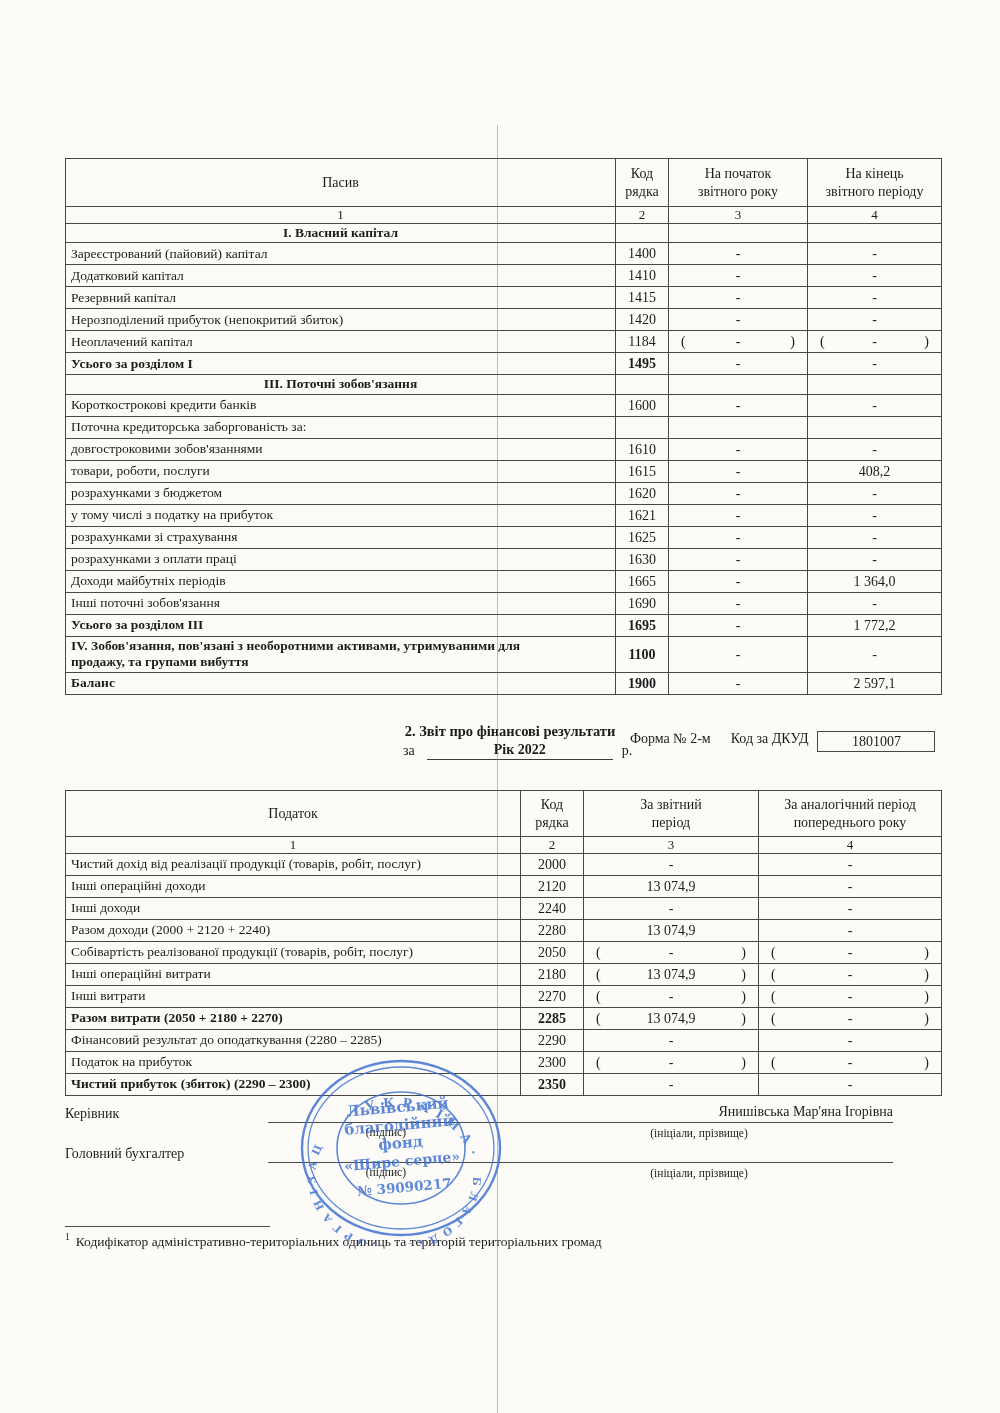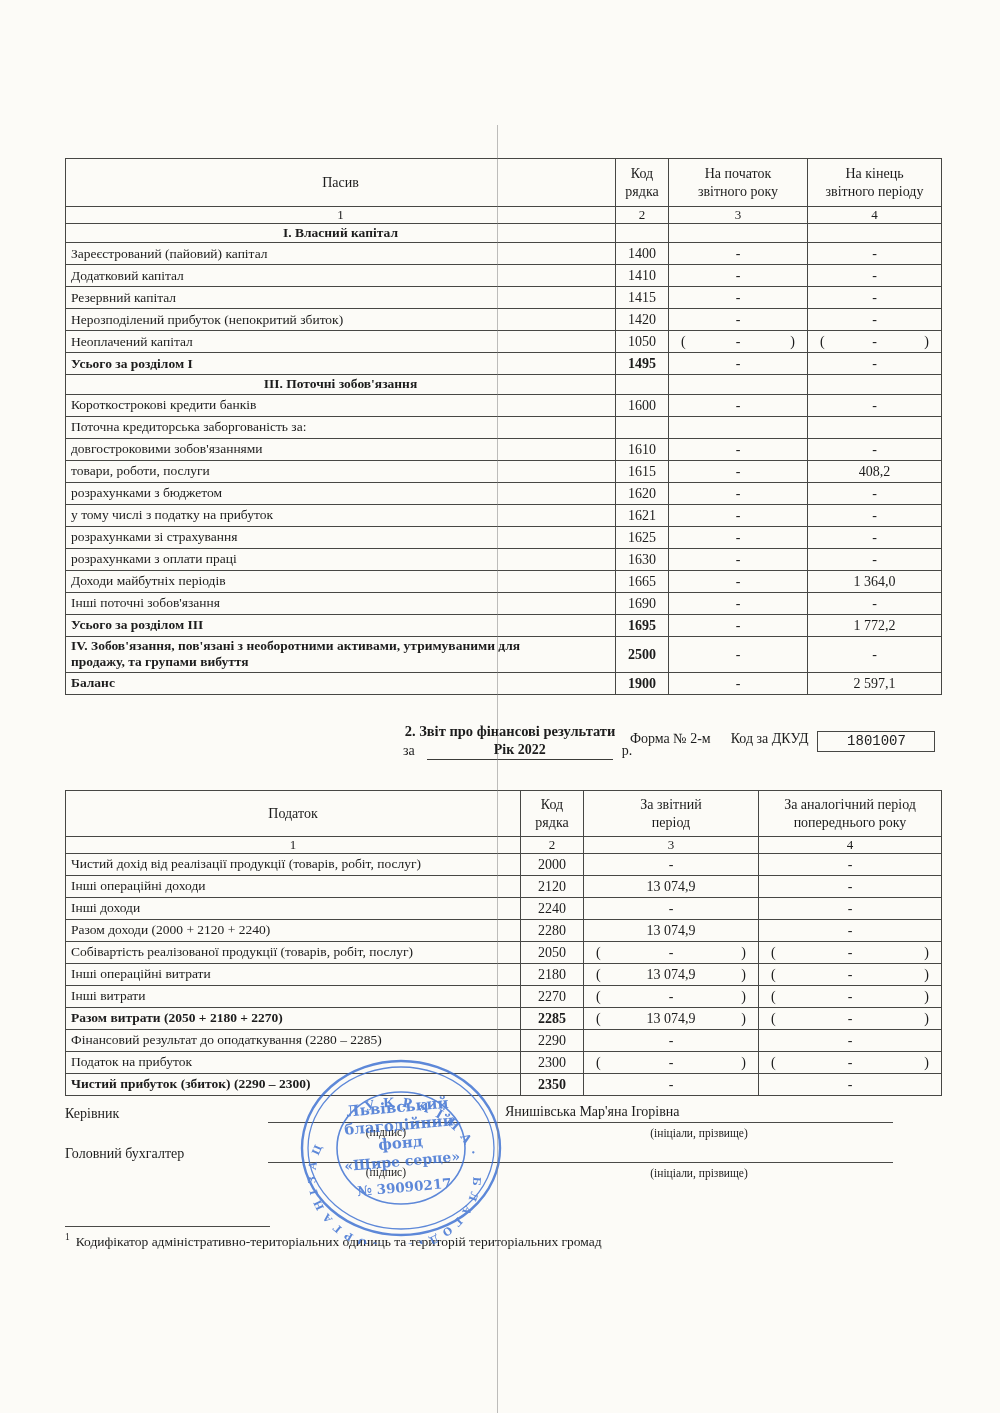--- a/index.html
+++ b/index.html
@@ -40,29 +40,29 @@
   #report-period{position:absolute;left:403px;top:742px;display:flex;align-items:center;
                  font-size:14px;z-index:2;}
   #report-period .line{display:inline-block;width:186px;border-bottom:1px solid #3c3c3a;
                  text-align:center;font-weight:bold;margin-left:12px;padding-bottom:1px;}
   #report-period .suffix{margin-left:9px;}
 
   #form-line{position:absolute;left:630px;top:731px;display:flex;align-items:flex-start;
              font-size:14px;z-index:2;}
   #form-line .dkud-label{margin-left:20px;}
   #form-line .dkud-box{margin-left:9px;width:116px;height:19px;border:1px solid #474744;
-             text-align:center;font-size:14px;line-height:19px;font-family:Liberation Mono, monospace;}
+             text-align:center;font-size:14px;line-height:19px;}
 
   #income-table{position:absolute;left:65px;top:790px;width:876px;z-index:2;}
   #income-table th{height:43px;font-size:14px;}
 
   .sig-role{position:absolute;left:65px;font-size:14px;z-index:2;}
   .sig-line{position:absolute;left:268px;width:625px;height:1px;background:#4a4a48;z-index:2;}
   .sig-cap-l{position:absolute;left:316px;width:90px;text-align:right;font-size:11.5px;z-index:2;}
-  .sig-name{position:absolute;left:505px;width:388px;text-align:left;font-size:14px;z-index:2;}
+  .sig-name{position:absolute;left:505px;width:388px;text-align:right;font-size:14px;z-index:2;}
   .sig-cap-r{position:absolute;left:505px;width:388px;text-align:center;font-size:11.5px;z-index:2;}
 
   #footnote-sep{position:absolute;left:65px;top:1226px;width:205px;height:1px;background:#4a4a48;z-index:2;}
   #footnote{position:absolute;left:65px;top:1232px;width:760px;font-size:13.5px;z-index:2;}
   #footnote sup{font-size:9.5px;margin-right:6px;}
 
   #stamp{position:absolute;left:299px;top:1056px;width:208px;height:188px;z-index:8;opacity:.82;}
   #stamp text, #stamp textPath{font-family:"DejaVu Serif", serif;font-weight:bold;fill:#3b6fd2;}
 </style>
 </head>
@@ -120,21 +120,21 @@
           <td class="c4">-</td>
         </tr>
         <tr class="datarow">
           <td class="c1">Нерозподілений прибуток (непокритий збиток)</td>
           <td class="c2">1420</td>
           <td class="c3">-</td>
           <td class="c4">-</td>
         </tr>
         <tr class="datarow">
           <td class="c1">Неоплачений капітал</td>
-          <td class="c2">1050</td>
+          <td class="c2">1184</td>
           <td class="c3"><span class="paren"><span>(</span><span class="pv">-</span><span>)</span></span></td>
           <td class="c4"><span class="paren"><span>(</span><span class="pv">-</span><span>)</span></span></td>
         </tr>
         <tr class="datarow">
           <td class="c1 b">Усього за розділом І</td>
           <td class="c2 b">1495</td>
           <td class="c3">-</td>
           <td class="c4">-</td>
         </tr>
         <tr class="secrow">
@@ -204,21 +204,21 @@
           <td class="c4">-</td>
         </tr>
         <tr class="datarow">
           <td class="c1 b">Усього за розділом ІІІ</td>
           <td class="c2 b">1695</td>
           <td class="c3">-</td>
           <td class="c4">1 772,2</td>
         </tr>
         <tr class="tall datarow">
           <td class="c1 b">IV. Зобов'язання, пов'язані з необоротними активами, утримуваними для продажу, та групами вибуття</td>
-          <td class="c2 b">2500</td>
+          <td class="c2 b">1100</td>
           <td class="c3">-</td>
           <td class="c4">-</td>
         </tr>
         <tr class="datarow">
           <td class="c1 b">Баланс</td>
           <td class="c2 b">1900</td>
           <td class="c3">-</td>
           <td class="c4">2 597,1</td>
         </tr>
       </tbody>

